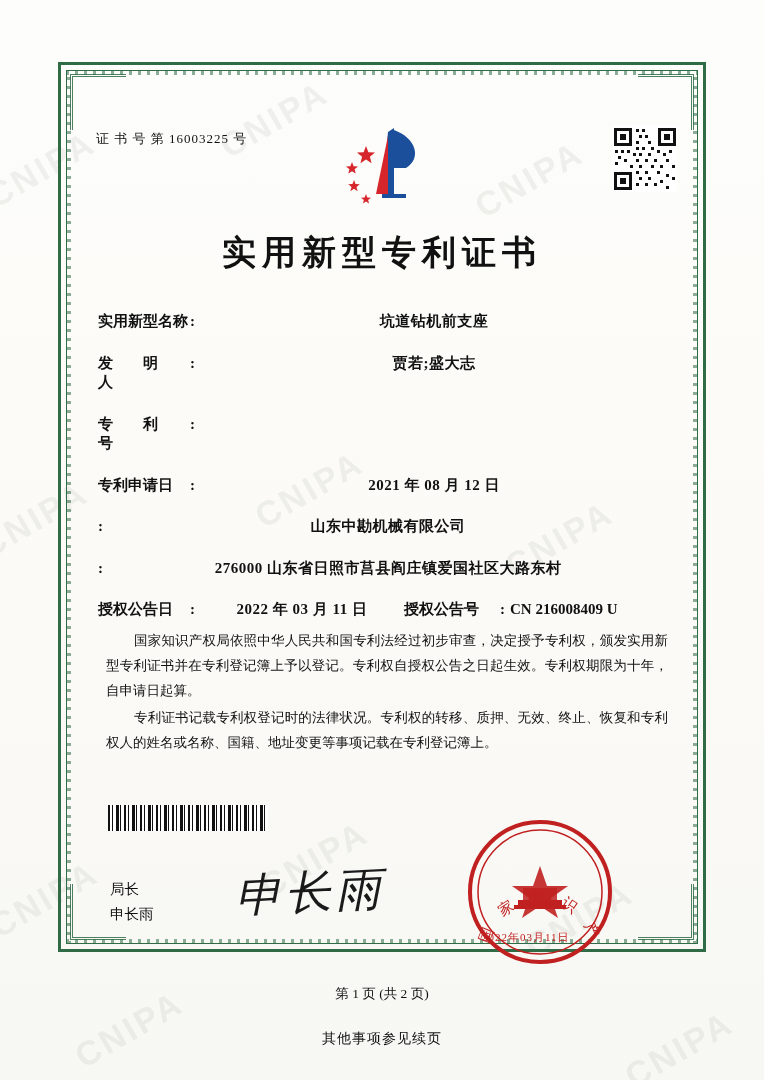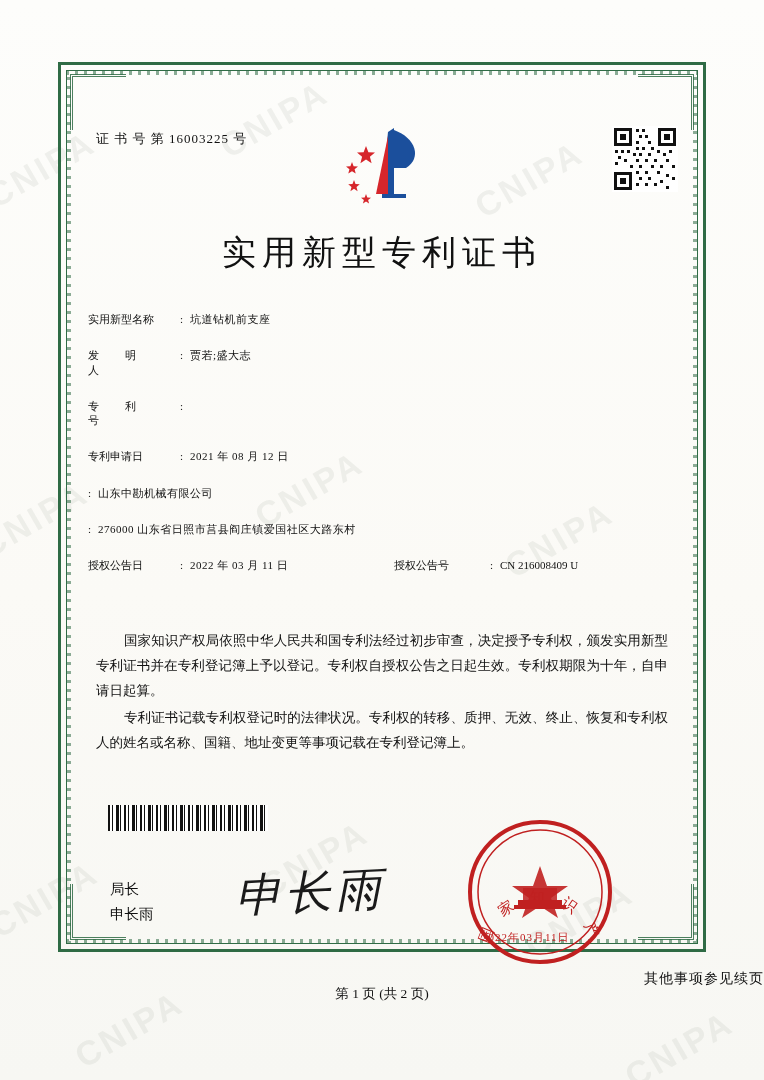--- a/index.html
+++ b/index.html
@@ -102,47 +102,48 @@
     left: 612px; top: 126px;
     width: 66px; height: 66px;
   }
 
   .main-title {
     position: absolute;
     left: 0; right: 0;
     top: 230px;
     text-align: center;
     font-size: 34px;
-    font-weight: normal;
+    font-weight: bold;
     letter-spacing: 6px;
     color: #111;
     font-family: "Liberation Serif", serif;
   }
 
   
   .fields {
     position: absolute;
-    left: 88px; top: 312px;
+    left: 98px; top: 312px;
     width: 570px;
-    font-size: 11px;
-    color: #111;
+    font-size: 15px;
+    color: #111;
+    font-weight: bold;
   }
   .frow {
     display: flex;
     align-items: baseline;
     margin-bottom: 22px;
     line-height: 1.3;
   }
   .flabel {
     width: 92px;
     flex: 0 0 92px;
     letter-spacing: 0px;
   }
   .fcolon { width: 10px; flex: 0 0 10px; }
-  .fvalue { flex: 1 1 auto; letter-spacing: .5px; }
+  .fvalue { flex: 1 1 auto; letter-spacing: .5px; text-align: center; }
   .frow.spread .fvalue { flex: 0 0 auto; width: 204px; }
   .flabel2 {
     flex: 0 0 96px;
     width: 96px;
   }
   .fvalue2 { flex: 1 1 auto; }
 
   
   .sp-wide { letter-spacing: 7.5px; }
   .sp-mid  { letter-spacing: 3.5px; }
@@ -150,21 +151,21 @@
   
   .paras {
     position: absolute;
     left: 96px; top: 628px;
     width: 572px;
     font-size: 13.5px;
     line-height: 25px;
     color: #111;
     text-align: justify;
   }
-  .paras p { margin: 0 0 2px 0; text-indent: 28px; }
+  .paras p { margin: 0 0 2px 10px; text-indent: 28px; }
 
   
   .barcode {
     position: absolute;
     left: 108px; top: 805px;
     width: 160px; height: 26px;
     background: repeating-linear-gradient(90deg,
       #111 0 2px, #fff 2px 4px, #111 4px 5px, #fff 5px 8px,
       #111 8px 11px, #fff 11px 12px, #111 12px 13px, #fff 13px 16px);
   }
@@ -207,22 +208,22 @@
   
   .page-num {
     position: absolute;
     left: 0; right: 0; top: 985px;
     text-align: center;
     font-size: 13.5px;
     color: #111;
   }
   .footer-note {
     position: absolute;
-    left: 0; right: 0; top: 970px;
-    text-align: right;
+    left: 0; right: 0; top: 1030px;
+    text-align: center;
     font-size: 14px;
     color: #111;
     letter-spacing: 1px;
   }
 </style>
 </head>
 <body>
 
 <div class="page">
 

